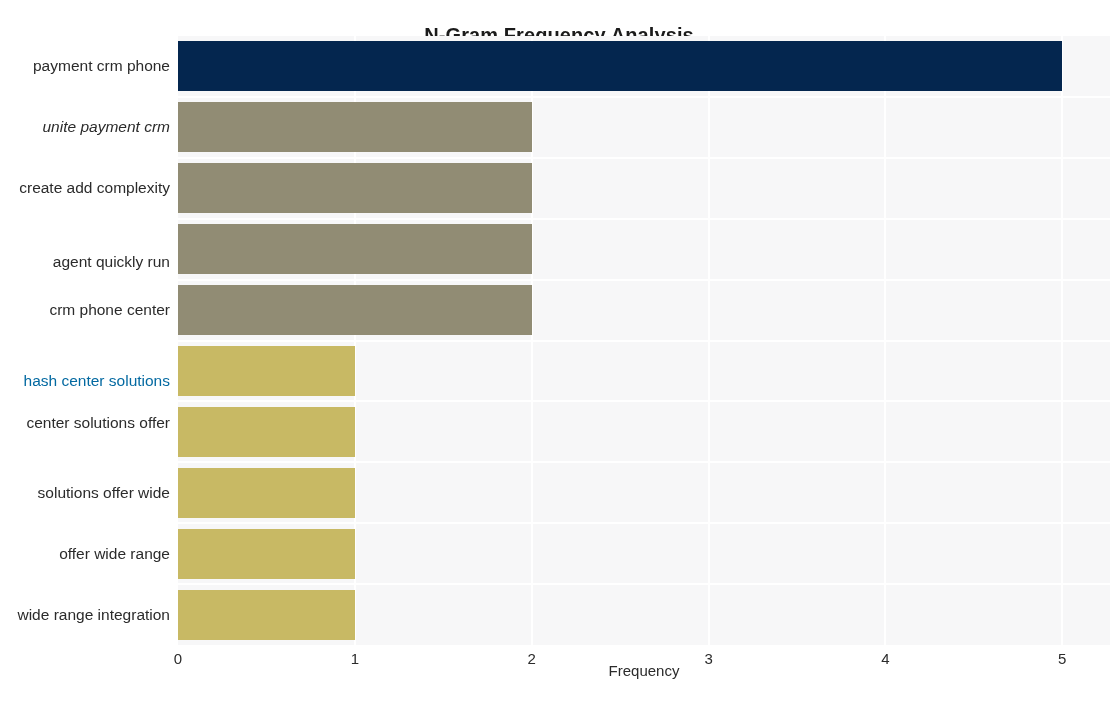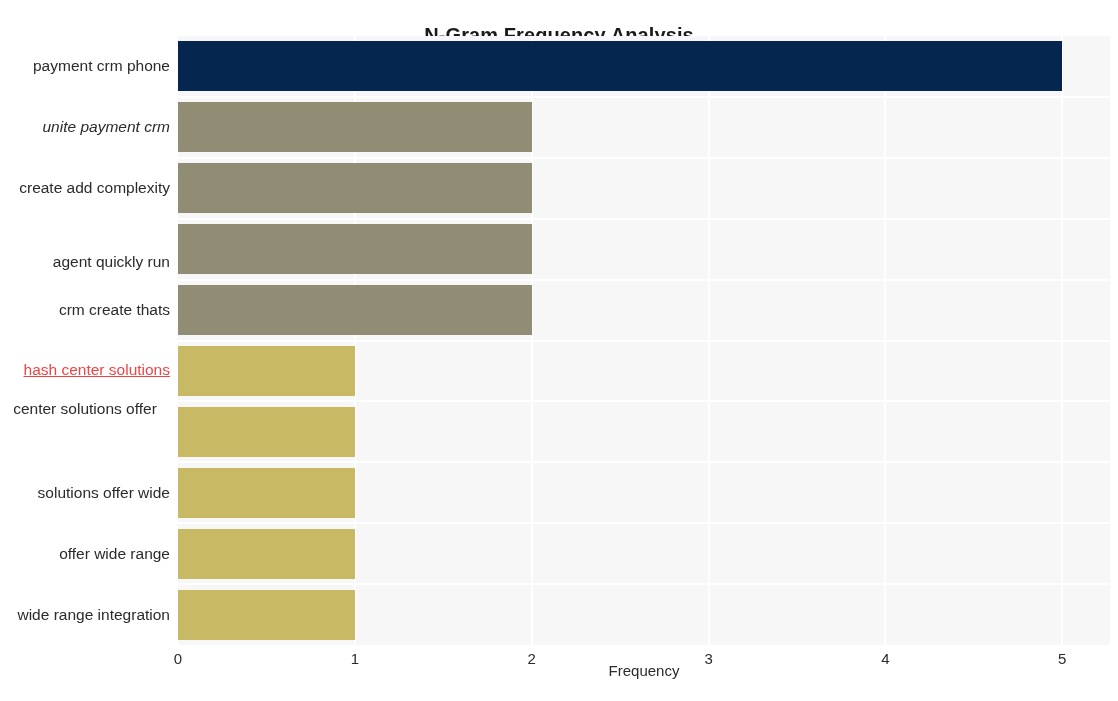--- a/index.html
+++ b/index.html
@@ -175,23 +175,23 @@
           <div class="bar" title="wide range integration: 1" style="width: 176.85px; height: 50px; top: 5.45px; background: rgb(200, 185, 100);"></div>
         </div>
       </div>
   </div>
 
   <div id="ylabels">
       <div class="ytick-inner" style="top: 21.45px; color: rgb(43, 43, 43);">payment crm phone</div>
       <div class="ytick-inner" style="top: 82.35px; color: rgb(43, 43, 43); font-style: italic;">unite payment crm</div>
       <div class="ytick-inner" style="top: 143.25px; color: rgb(43, 43, 43);">create add complexity</div>
       <div class="ytick-inner" style="top: 204.15px; color: rgb(43, 43, 43); margin-top: 13px;">agent quickly run</div>
-      <div class="ytick-inner" style="top: 265.05px; color: rgb(43, 43, 43);">crm create thats</div>
-      <div class="ytick-inner" style="top: 325px; color: #ef4444; text-decoration: underline;">hash center solutions</div>
-      <div class="ytick-inner" style="top: 364px; color: rgb(43, 43, 43); text-align: center;">center solutions offer</div>
+      <div class="ytick-inner" style="top: 265.05px; color: rgb(43, 43, 43);">crm phone center</div>
+      <div class="ytick-inner" style="top: 336px; color: #0369a1;">hash center solutions</div>
+      <div class="ytick-inner" style="top: 378px; color: rgb(43, 43, 43);">center solutions offer</div>
       <div class="ytick-inner" style="top: 447.75px; color: rgb(43, 43, 43);">solutions offer wide</div>
       <div class="ytick-inner" style="top: 508.65px; color: rgb(43, 43, 43); padding-left: 32px;">offer wide range</div>
       <div class="ytick-inner" style="top: 569.55px; color: rgb(43, 43, 43);">wide range integration</div>
     </div>
 
   <div id="xlabels">
       <div class="xtick" style="left: 178px; color: rgb(43, 43, 43);">0</div>
       <div class="xtick" style="left: 354.85px; color: rgb(43, 43, 43);">1</div>
       <div class="xtick" style="left: 531.7px; color: rgb(43, 43, 43);">2</div>
       <div class="xtick" style="left: 708.55px; color: rgb(43, 43, 43);">3</div>

